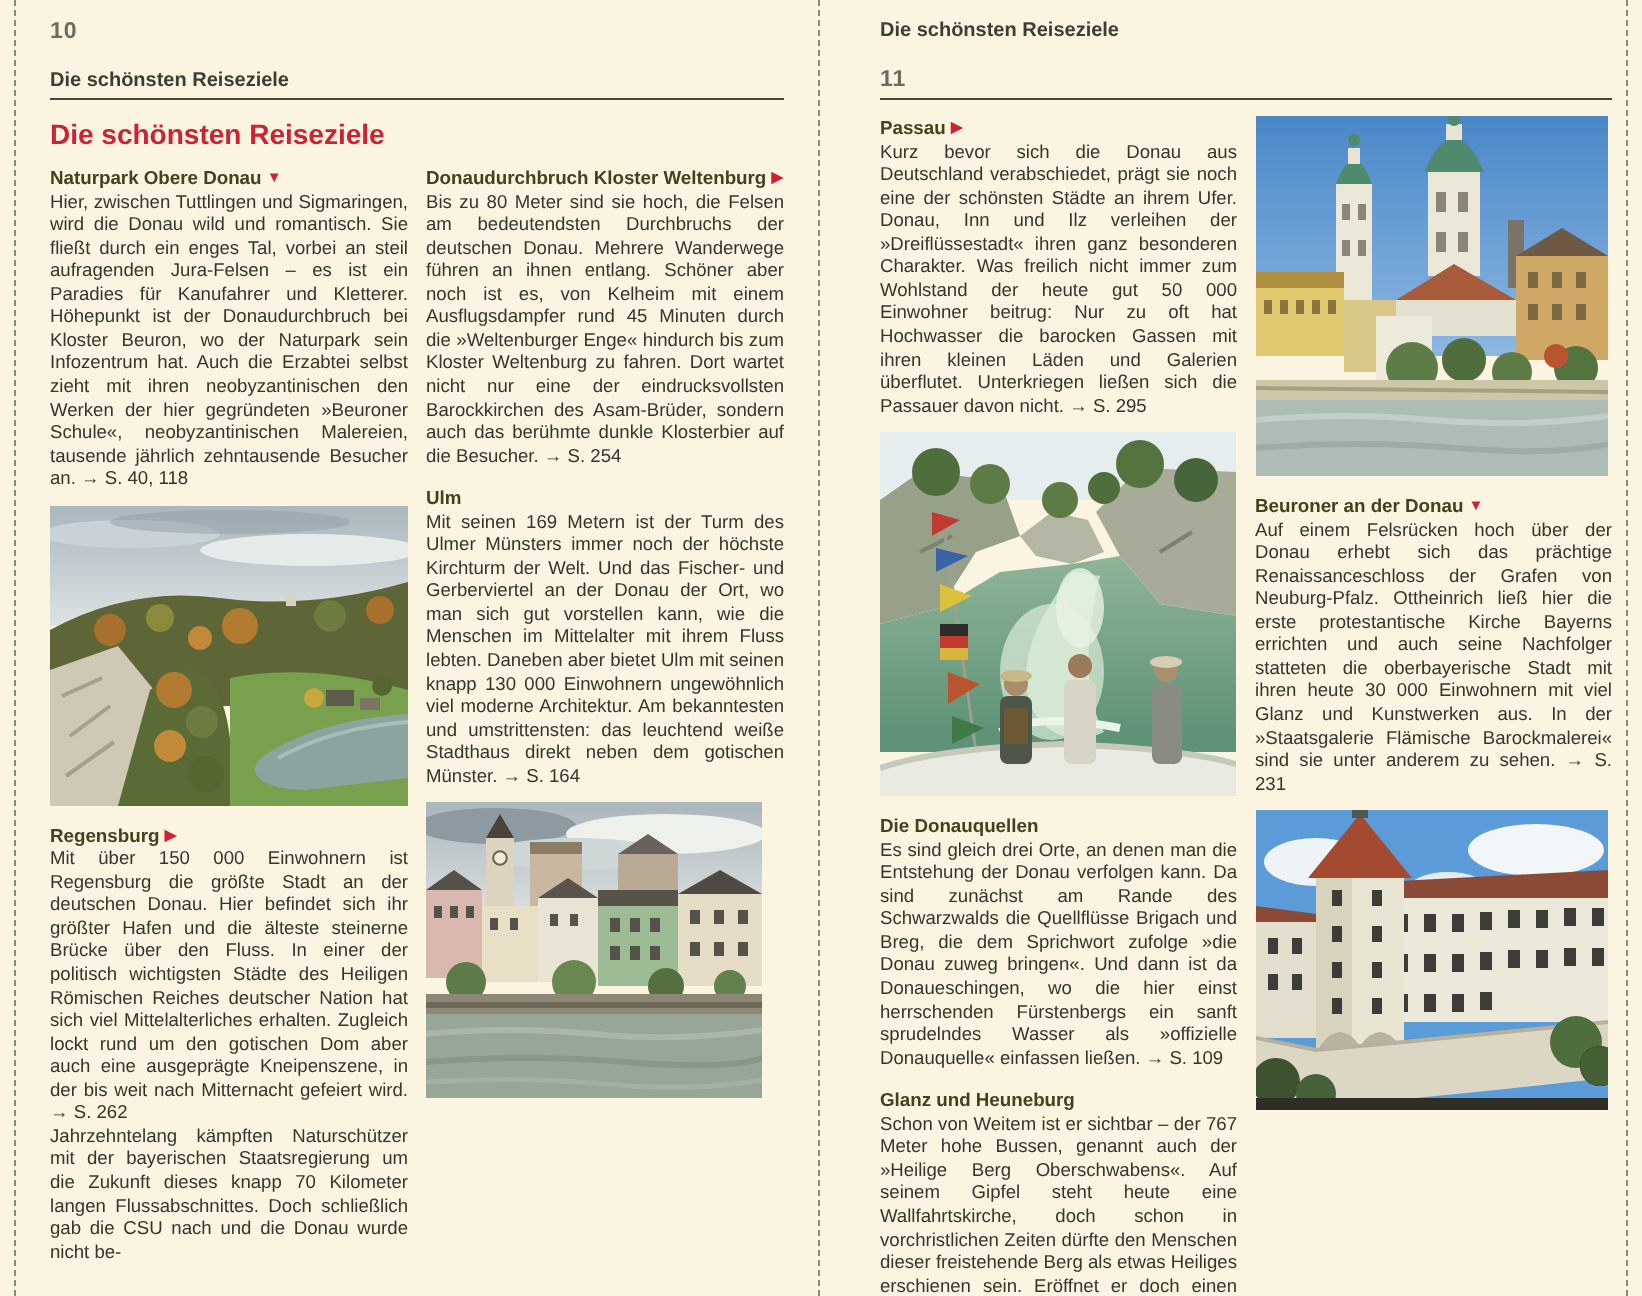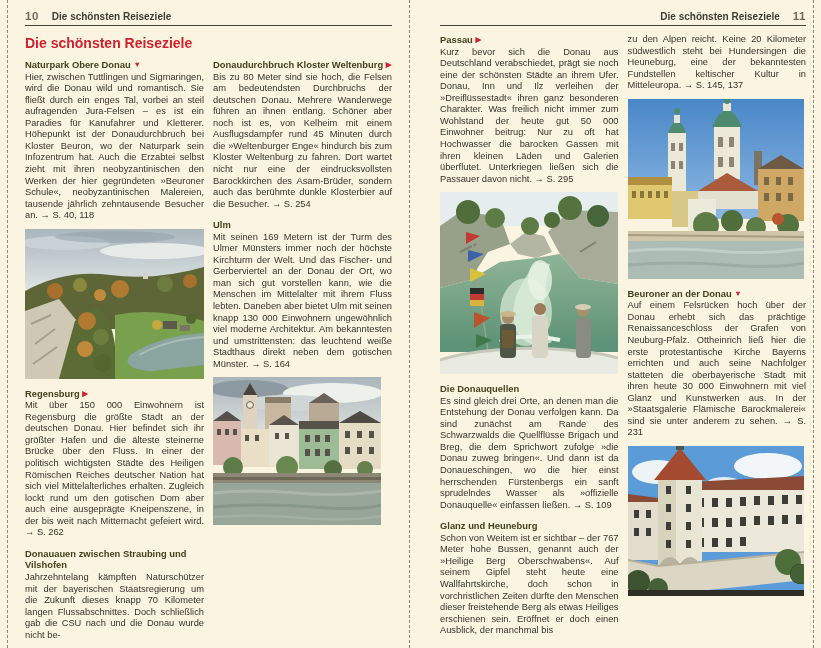--- a/index.html
+++ b/index.html
@@ -13,22 +13,22 @@
   .fold{position:absolute;top:0;height:648px;width:0;border-left:1px dashed #8b8b7b;}
   .fold.left{left:7px;}
   .fold.center{left:409px;}
   .fold.right{left:813px;}
 
   .page{position:absolute;top:10px;}
   .page-left{left:25px;width:367px;}
   .page-right{left:440px;width:366px;}
 
   .running-head{
-    display:flex;align-items:center;gap:13px;
-    border-bottom:1.5px solid #45433a;padding-bottom:3px;
+    display:flex;align-items:flex-start;gap:13px;
+    border-bottom:1.5px solid #45433a;padding-bottom:3px;flex-direction:column;
   }
   .running-head.right{justify-content:flex-end;}
   .rh-num{font-size:11.5px;font-weight:bold;color:#6d6b60;letter-spacing:.5px;}
   .rh-title{font-size:10px;font-weight:bold;color:#3f3d33;}
 
   .section-title{
     font-size:14px;font-weight:bold;color:#cf2130;margin:9px 0 8px 0;
   }
 
   .cols{display:flex;gap:9px;}
@@ -101,21 +101,20 @@
           <rect x="138" y="92" width="14" height="8" fill="#5e5a4c"></rect>
             <rect x="155" y="96" width="10" height="6" fill="#7a7462"></rect>
           <circle cx="132" cy="96" r="5" fill="#c8a83c"></circle>
             <circle cx="166" cy="90" r="5" fill="#55662f"></circle>
         </svg>
       </figure>
 
       <h4 class="bh"><span>Regensburg</span> <span class="marker">▶</span></h4>
       <p class="bd">Mit über 150 000 Einwohnern ist Regensburg die größte Stadt an der deutschen Donau. Hier befindet sich ihr größter Hafen und die älteste steinerne Brücke über den Fluss. In einer der politisch wichtigsten Städte des Heiligen Römischen Reiches deutscher Nation hat sich viel Mittelalterliches erhalten. Zugleich lockt rund um den gotischen Dom aber auch eine ausgeprägte Kneipenszene, in der bis weit nach Mitternacht gefeiert wird. → S. 262</p>
 
-      <h4 class="bh"><span>Donauauen zwischen Straubing und Vilshofen</span></h4>
       <p class="bd">Jahrzehntelang kämpften Naturschützer mit der bayerischen Staatsregierung um die Zukunft dieses knapp 70 Kilometer langen Flussabschnittes. Doch schließlich gab die CSU nach und die Donau wurde nicht be-</p>
     </div>
 
     <div class="col">
 
       <h4 class="bh"><span>Donaudurchbruch Kloster Weltenburg</span> <span class="marker">▶</span></h4>
       <p class="bd">Bis zu 80 Meter sind sie hoch, die Felsen am bedeutendsten Durchbruchs der deutschen Donau. Mehrere Wanderwege führen an ihnen entlang. Schöner aber noch ist es, von Kelheim mit einem Ausflugsdampfer rund 45 Minuten durch die »Weltenburger Enge« hindurch bis zum Kloster Weltenburg zu fahren. Dort wartet nicht nur eine der eindrucksvollsten Barockkirchen des Asam-Brüder, sondern auch das berühmte dunkle Klosterbier auf die Besucher. → S. 254</p>
 
       <h4 class="bh"><span>Ulm</span></h4>
       <p class="bd">Mit seinen 169 Metern ist der Turm des Ulmer Münsters immer noch der höchste Kirchturm der Welt. Und das Fischer- und Gerberviertel an der Donau der Ort, wo man sich gut vorstellen kann, wie die Menschen im Mittelalter mit ihrem Fluss lebten. Daneben aber bietet Ulm mit seinen knapp 130 000 Einwohnern ungewöhnlich viel moderne Architektur. Am bekanntesten und umstrittensten: das leuchtend weiße Stadthaus direkt neben dem gotischen Münster. → S. 164</p>
@@ -260,21 +259,20 @@
       </figure>
 
       <h4 class="bh"><span>Die Donauquellen</span></h4>
       <p class="bd">Es sind gleich drei Orte, an denen man die Entstehung der Donau verfolgen kann. Da sind zunächst am Rande des Schwarzwalds die Quellflüsse Brigach und Breg, die dem Sprichwort zufolge »die Donau zuweg bringen«. Und dann ist da Donaueschingen, wo die hier einst herrschenden Fürstenbergs ein sanft sprudelndes Wasser als »offizielle Donauquelle« einfassen ließen. → S. 109</p>
 
       <h4 class="bh"><span>Glanz und Heuneburg</span></h4>
       <p class="bd">Schon von Weitem ist er sichtbar – der 767 Meter hohe Bussen, genannt auch der »Heilige Berg Oberschwabens«. Auf seinem Gipfel steht heute eine Wallfahrtskirche, doch schon in vorchristlichen Zeiten dürfte den Menschen dieser freistehende Berg als etwas Heiliges erschienen sein. Eröffnet er doch einen Ausblick, der manchmal bis</p>
     </div>
 
     <div class="col">
-      <p class="bd">zu den Alpen reicht. Keine 20 Kilometer südwestlich steht bei Hundersingen die Heuneburg, eine der bekanntesten Fundstellen keltischer Kultur in Mitteleuropa. → S. 145, 137</p>
 
       <figure class="photo" title="passau-cathedral-towers-photo">
         <svg width="176" height="180" viewBox="0 0 176 180">
           <defs>
             <linearGradient id="ps-sky" x1="0" y1="0" x2="0" y2="1">
               <stop offset="0" stop-color="#4a87c8"></stop>
                 <stop offset="1" stop-color="#8cb8e2"></stop>
             </linearGradient>
           </defs>
           <rect width="176" height="120" fill="url(#ps-sky)"></rect>

